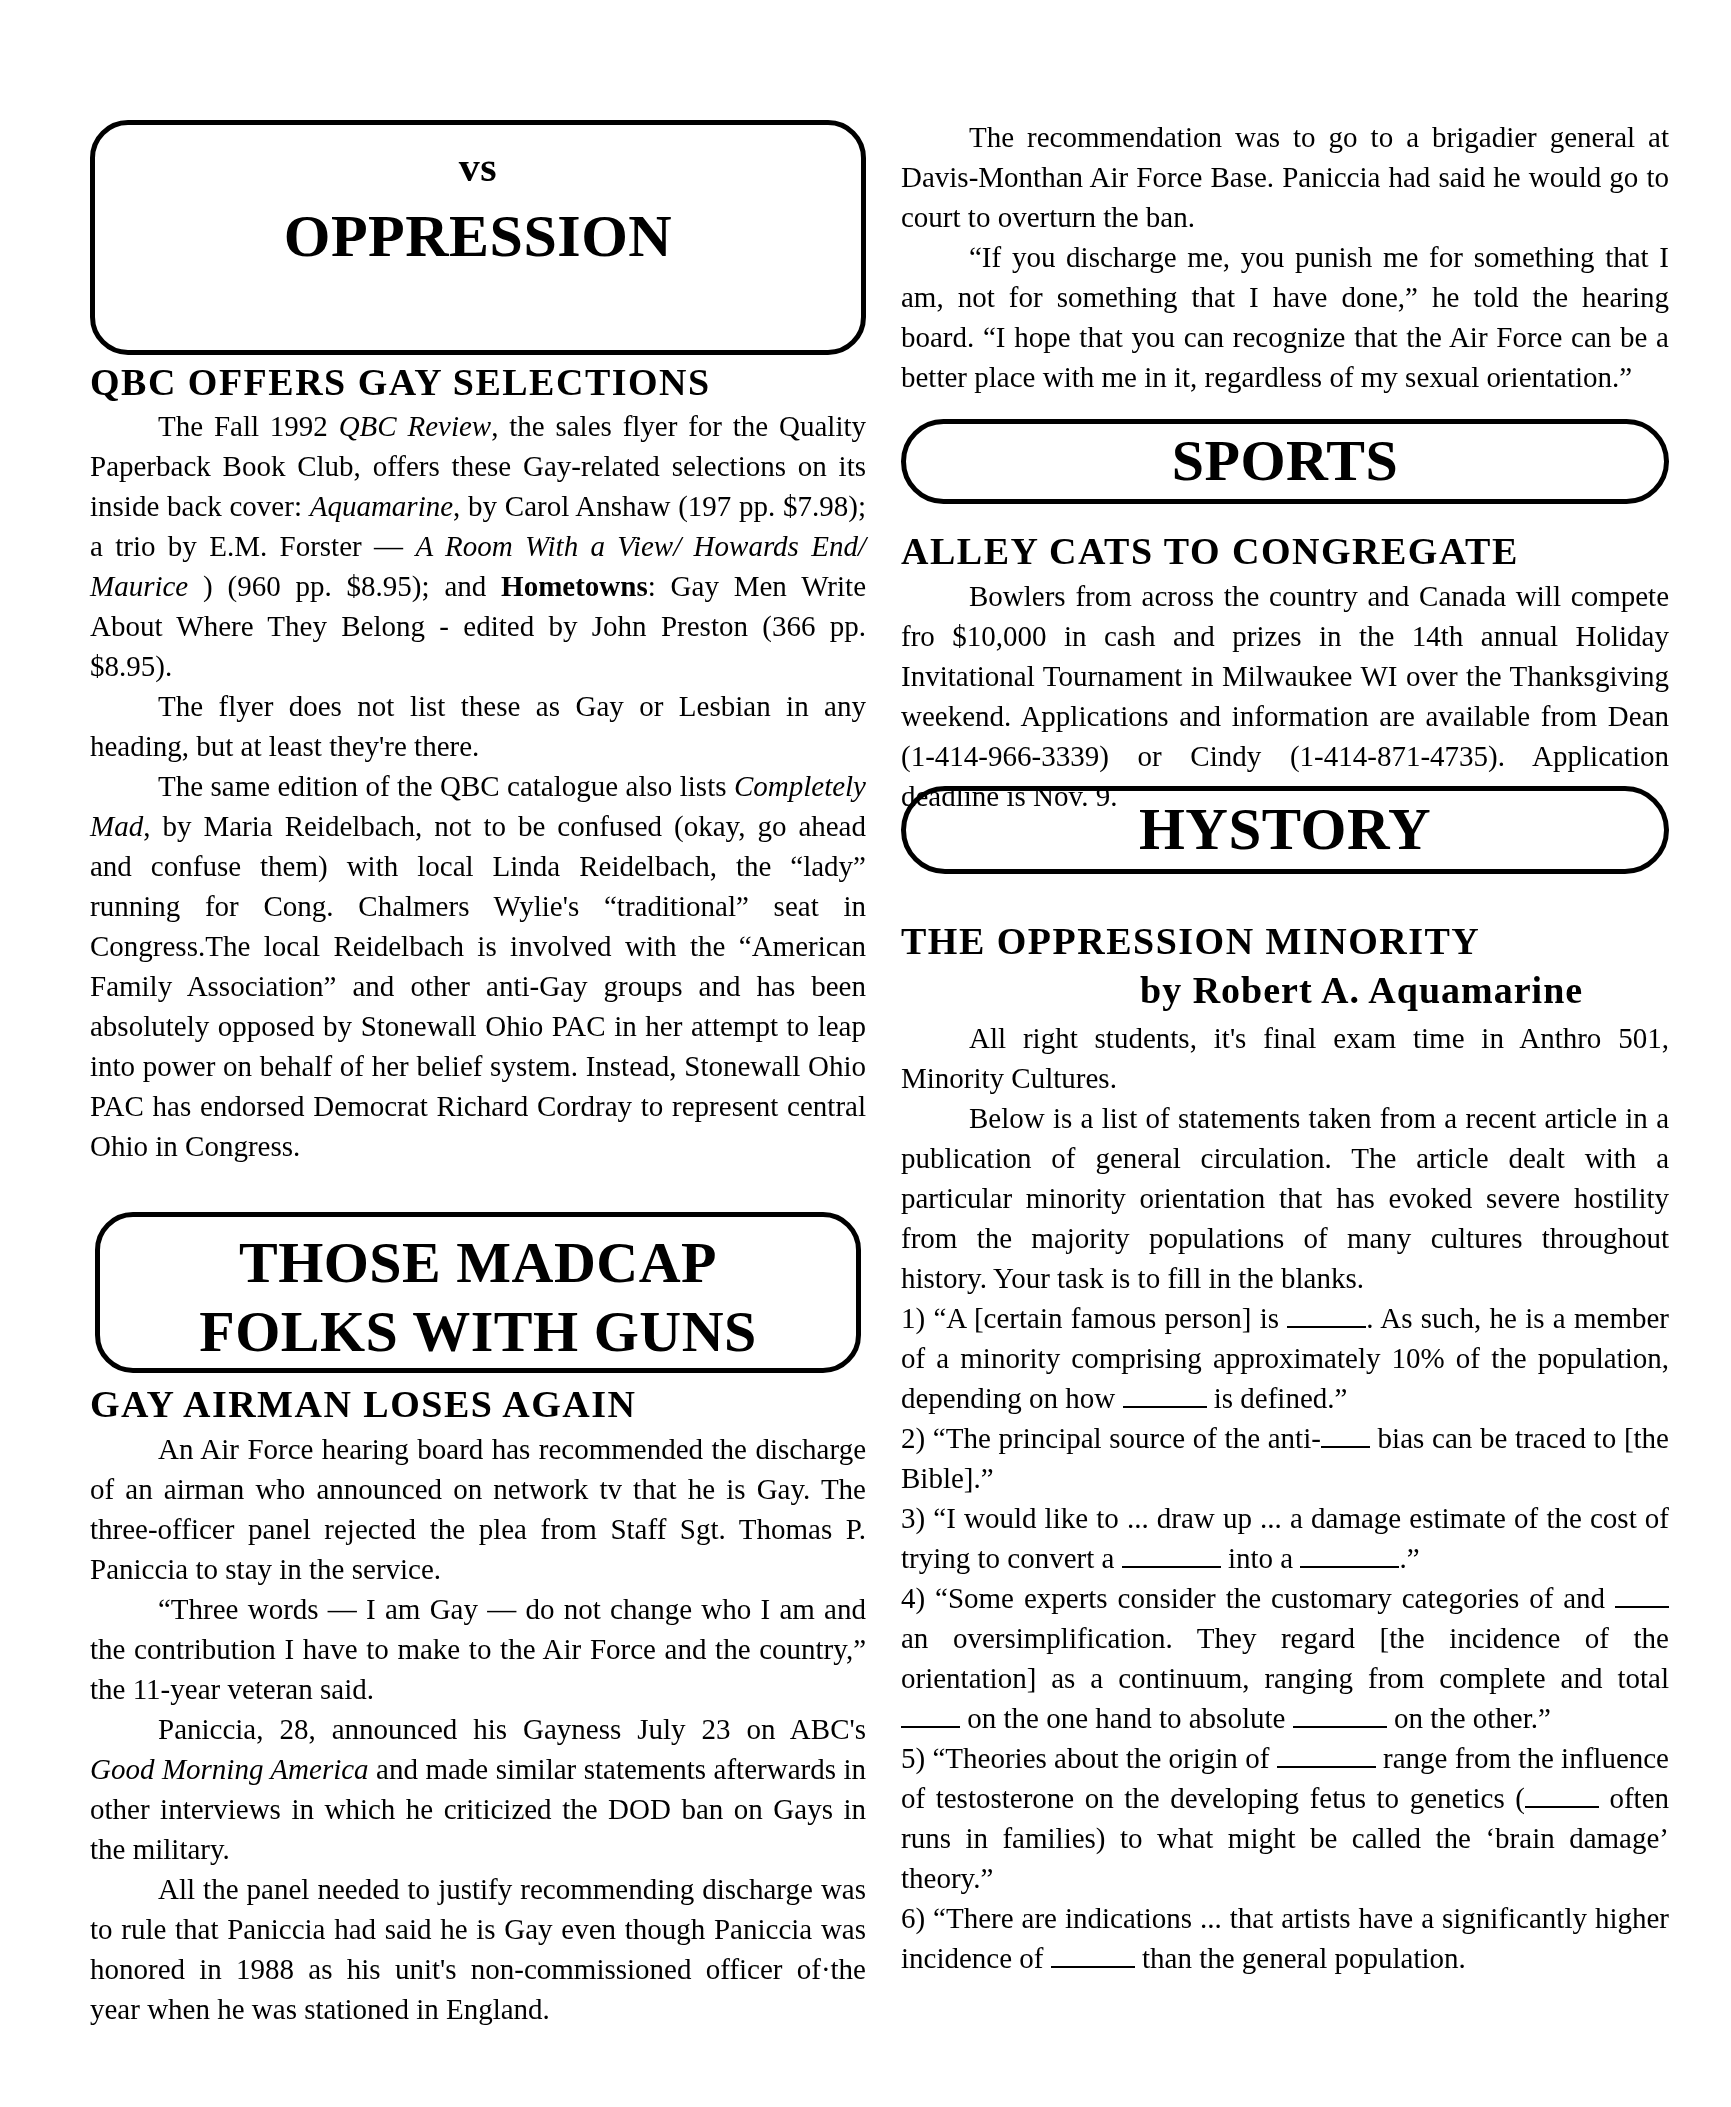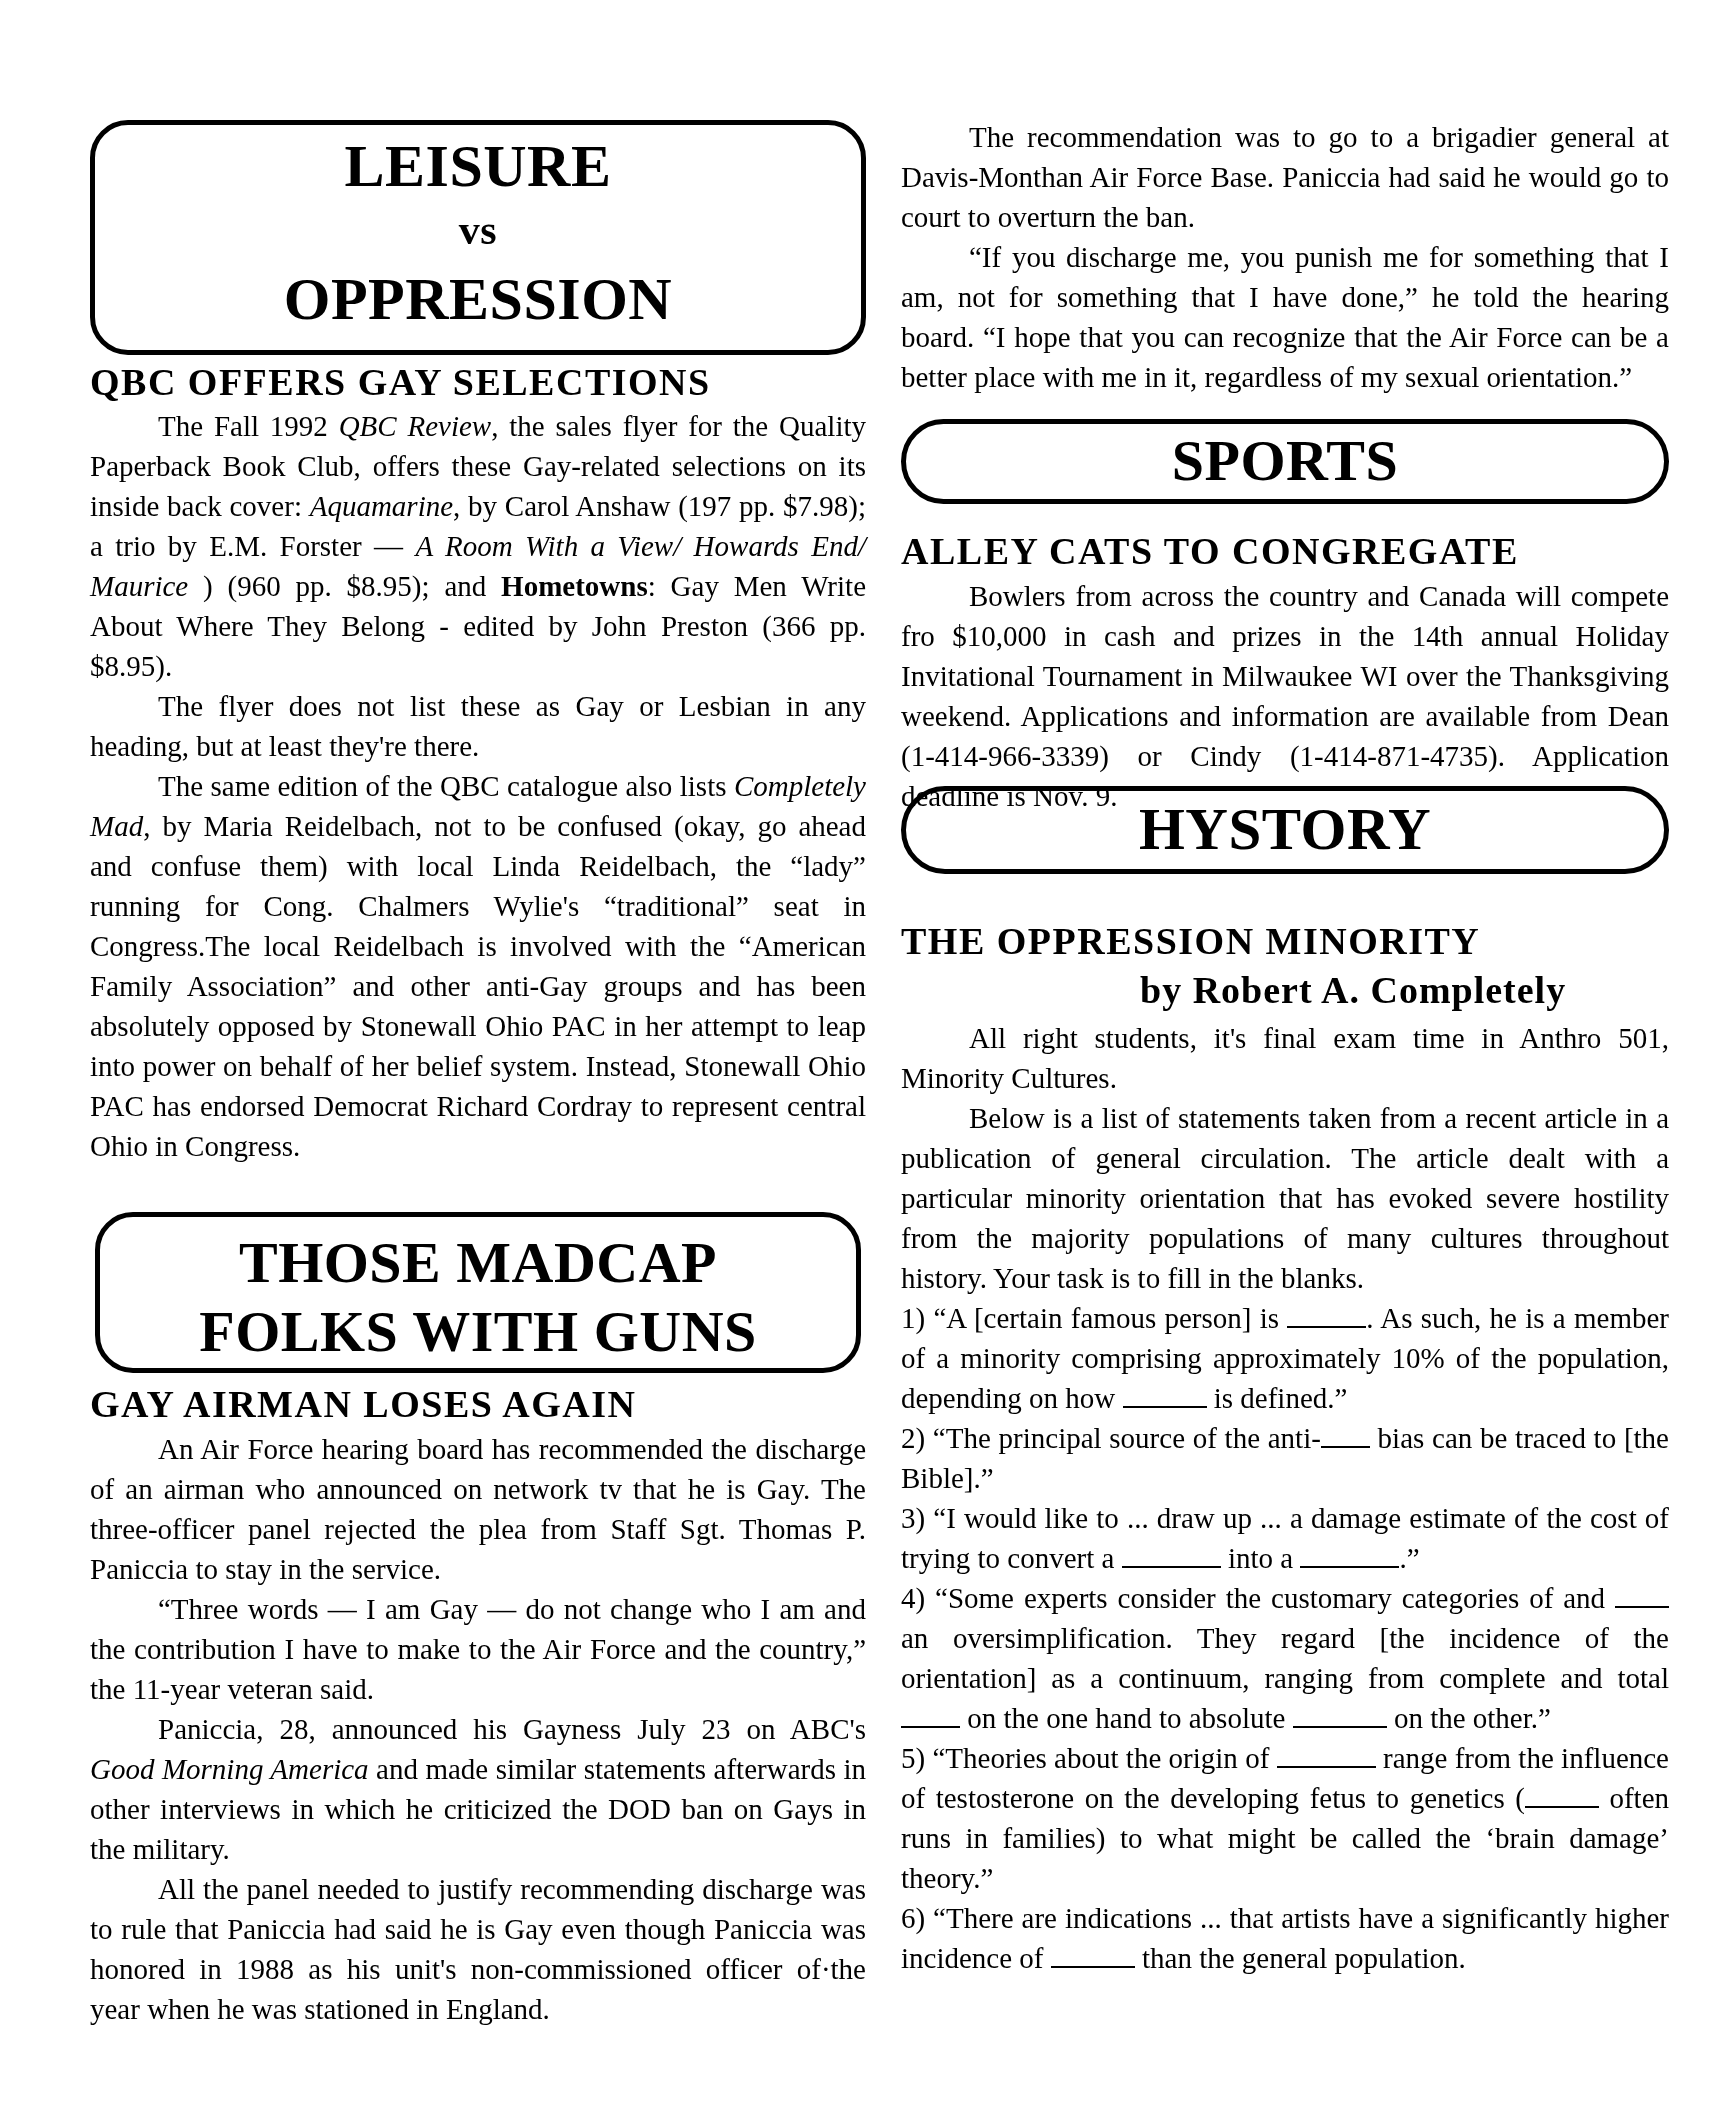--- a/index.html
+++ b/index.html
@@ -26,21 +26,20 @@
   .body i { font-style:italic; }
   .body b { font-weight:bold; }
   .blank { display:inline-block; border-bottom:2px solid #000; height:0.95em; vertical-align:baseline; }
 </style>
 </head>
 <body>
 
 <div class="col col-left">
 
   <div class="box rect" style="left:0; top:120px; width:776px; height:235px; padding-top:10px;">
-    <span class="box-title" style="font-size:60px; line-height:63px;">LEISURE</span>
     <span class="box-title" style="font-size:42px; line-height:64px;">vs</span>
     <span class="box-title" style="font-size:60px; line-height:74px;">OPPRESSION</span>
   </div>
 
   <div class="headline" style="left:0; top:360px;">QBC OFFERS GAY SELECTIONS</div>
 
   <div class="body" style="left:0; top:406px; width:776px;">
     <p><span>The Fall 1992 </span><i>QBC Review</i><span>, the sales flyer for the Quality Paperback Book Club, offers these Gay-related selections on its inside back cover: </span><i>Aquamarine</i><span>, by Carol Anshaw (197 pp. $7.98); a trio by E.M. Forster — </span><i>A Room With a View/ Howards End/ Maurice</i><span> ) (960 pp. $8.95); and </span><b>Hometowns</b><span>: Gay Men Write About Where They Belong - edited by John Preston (366 pp. $8.95).</span></p>
     <p>The flyer does not list these as Gay or Lesbian in any heading, but at least they're there.</p>
     <p><span>The same edition of the QBC catalogue also lists </span><i>Completely Mad</i><span>, by Maria Reidelbach, not to be confused (okay, go ahead and confuse them) with local Linda Reidelbach, the “lady” running for Cong. Chalmers Wylie's “traditional” seat in Congress.The local Reidelbach is involved with the “American Family Association” and other anti-Gay groups and has been absolutely opposed by Stonewall Ohio PAC in her attempt to leap into power on behalf of her belief system. Instead, Stonewall Ohio PAC has endorsed Democrat Richard Cordray to represent central Ohio in Congress.</span></p>
@@ -76,21 +75,21 @@
 
   <div class="body" style="left:0; top:576px; width:768px;">
     <p>Bowlers from across the country and Canada will compete fro $10,000 in cash and prizes in the 14th annual Holiday Invitational Tournament in Milwaukee WI over the Thanksgiving weekend. Applications and information are available from Dean (1-414-966-3339) or Cindy (1-414-871-4735). Application deadline is Nov. 9.</p>
   </div>
 
   <div class="box pill" style="left:0; top:786px; width:768px; height:88px;text-align:center;">
     <span class="box-title" style="font-size:59px; line-height:76px;">HYSTORY</span>
   </div>
 
   <div class="headline" style="left:0; top:919px;">THE OPPRESSION MINORITY</div>
-  <div class="byline" style="left:239px; top:968px;">by Robert A. Completely</div>
+  <div class="byline" style="left:239px; top:968px;">by Robert A. Aquamarine</div>
 
   <div class="body" style="left:0; top:1018px; width:768px;">
     <p>All right students, it's final exam time in Anthro 501, Minority Cultures.</p>
     <p>Below is a list of statements taken from a recent article in a publication of general circulation. The article dealt with a particular minority orientation that has evoked severe hostility from the majority populations of many cultures throughout history. Your task is to fill in the blanks.</p>
     <p class="noindent"><span>1) “A [certain famous person] is </span><span class="blank" style="width:79px"></span><span>. As such, he is a member of a minority comprising approximately 10% of the population, depending on how </span><span class="blank" style="width:84px"></span><span> is defined.”</span></p>
     <p class="noindent"><span>2) “The principal source of the anti-</span><span class="blank" style="width:49px"></span><span> bias can be traced to [the Bible].”</span></p>
     <p class="noindent"><span>3) “I would like to ... draw up ... a damage estimate of the cost of trying to convert a </span><span class="blank" style="width:99px"></span><span> into a </span><span class="blank" style="width:99px"></span><span>.”</span></p>
     <p class="noindent"><span>4) “Some experts consider the customary categories of and </span><span class="blank" style="width:54px"></span><span> an oversimplification. They regard [the incidence of the orientation] as a continuum, ranging from complete and total </span><span class="blank" style="width:59px"></span><span> on the one hand to absolute </span><span class="blank" style="width:94px"></span><span> on the other.”</span></p>
     <p class="noindent"><span>5) “Theories about the origin of </span><span class="blank" style="width:99px"></span><span> range from the influence of testosterone on the developing fetus to genetics (</span><span class="blank" style="width:74px"></span><span> often runs in families) to what might be called the ‘brain damage’ theory.”</span></p>
     <p class="noindent"><span>6) “There are indications ... that artists have a significantly higher incidence of </span><span class="blank" style="width:84px"></span><span> than the general population.</span></p>

